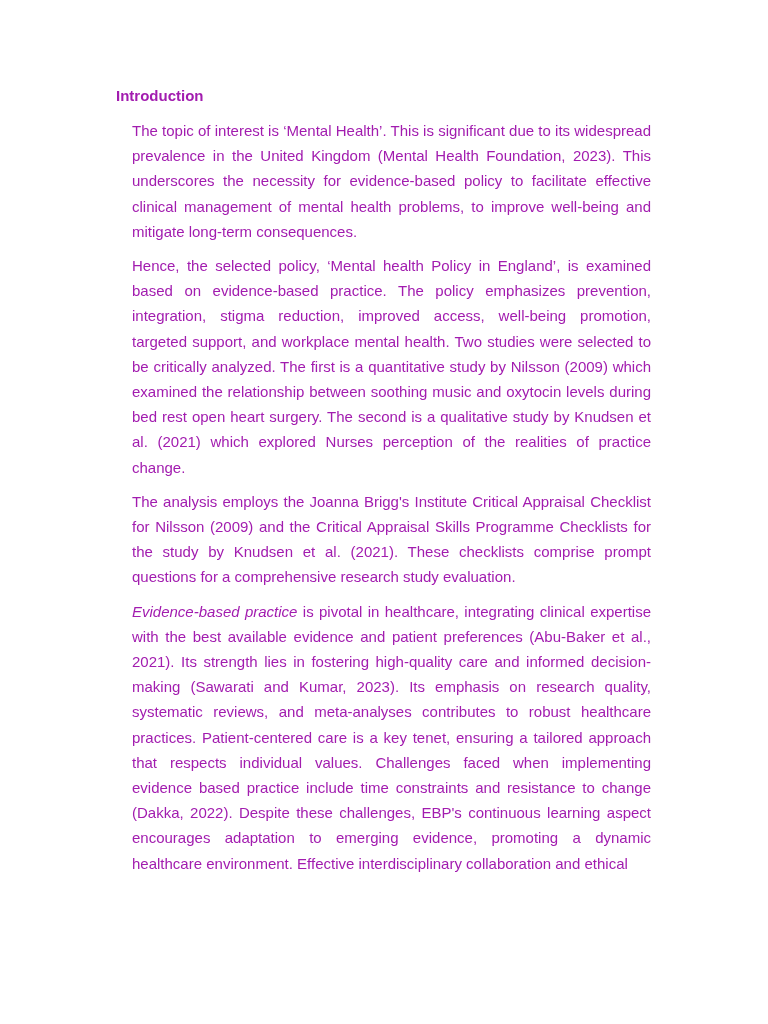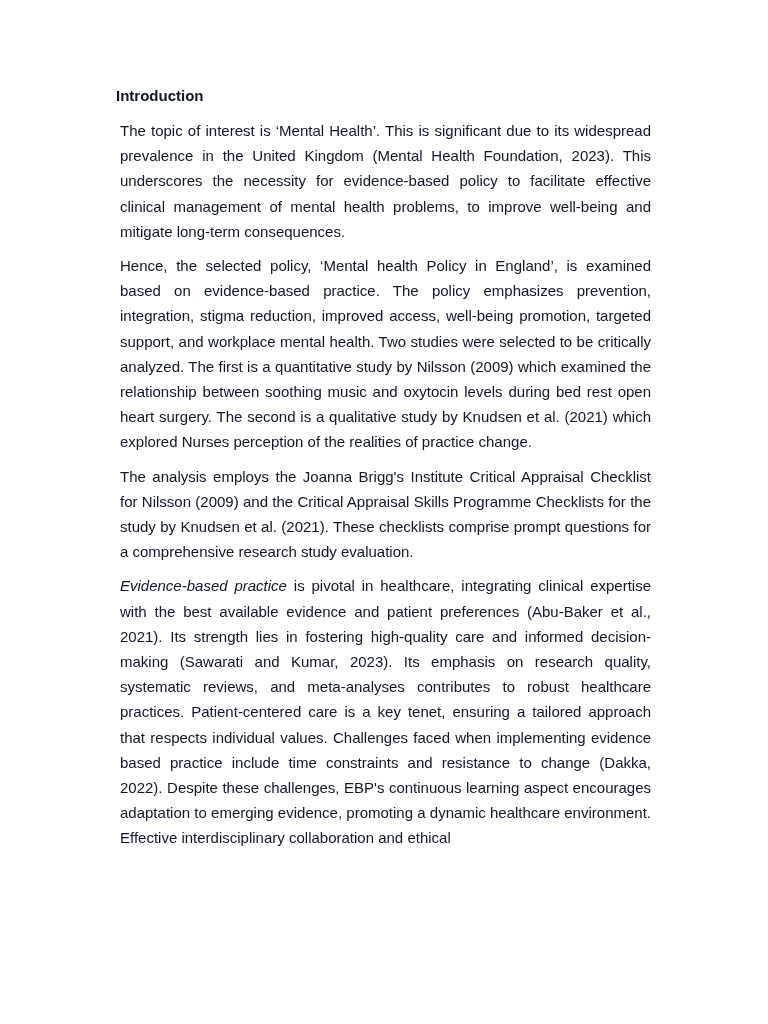--- a/index.html
+++ b/index.html
@@ -1,26 +1,26 @@
 <!DOCTYPE html>
 <html><head>
 <meta charset="utf-8">
 <style>
   html, body { margin: 0; padding: 0; background: #ffffff; }
   body { width: 768px; height: 1024px; overflow: hidden; position: relative; }
   .page {
     position: absolute; left: 116px; top: 84px; width: 535px;
     font-family: "Liberation Sans", sans-serif;
-    font-size: 15px; line-height: 25.2px; color: #0f172a;
+    font-size: 15px; line-height: 25.2px; color: #a21caf;
   }
   h2 {
     font-size: 15px; font-weight: bold; margin: 0 0 10px 0; line-height: 24px;
   }
   p {
-    margin: 0 0 9px 4px; text-align: justify;
+    margin: 0 0 9px 16px; text-align: justify;
   }
   em { }
 </style>
 </head>
 <body>
 
 <div class="page">
   <h2>Introduction</h2>
   <p>The topic of interest is ‘Mental Health’. This is significant due to its widespread prevalence in the United Kingdom (Mental Health Foundation, 2023). This underscores the necessity for evidence-based policy to facilitate effective clinical management of mental health problems, to improve well-being and mitigate long-term consequences.</p>
   <p>Hence, the selected policy, ‘Mental health Policy in England’, is examined based on evidence-based practice. The policy emphasizes prevention, integration, stigma reduction, improved access, well-being promotion, targeted support, and workplace mental health. Two studies were selected to be critically analyzed. The first is a quantitative study by Nilsson (2009) which examined the relationship between soothing music and oxytocin levels during bed rest open heart surgery. The second is a qualitative study by Knudsen et al. (2021) which explored Nurses perception of the realities of practice change.</p>

